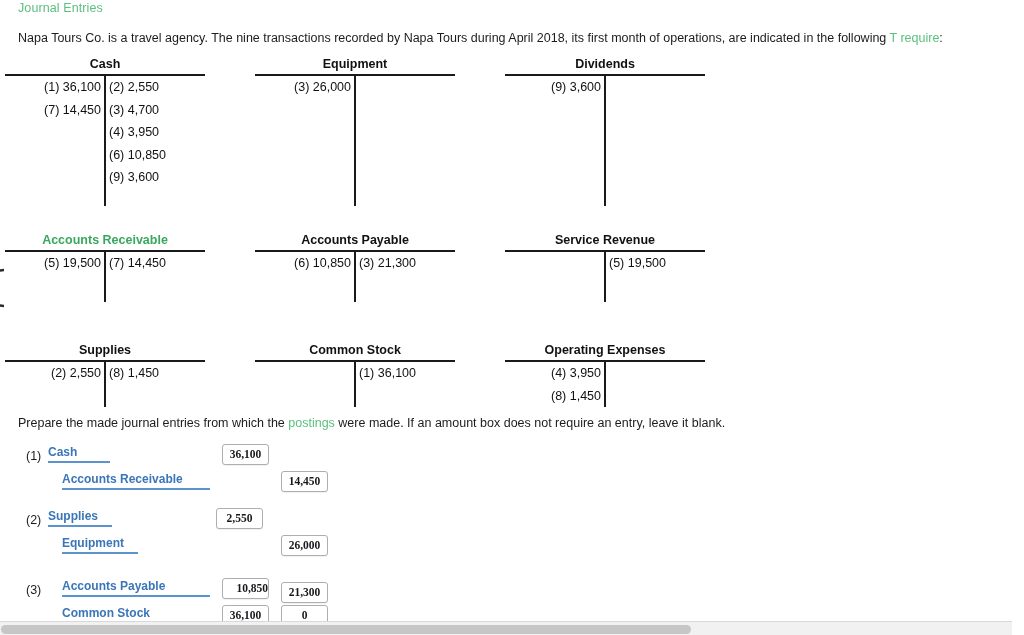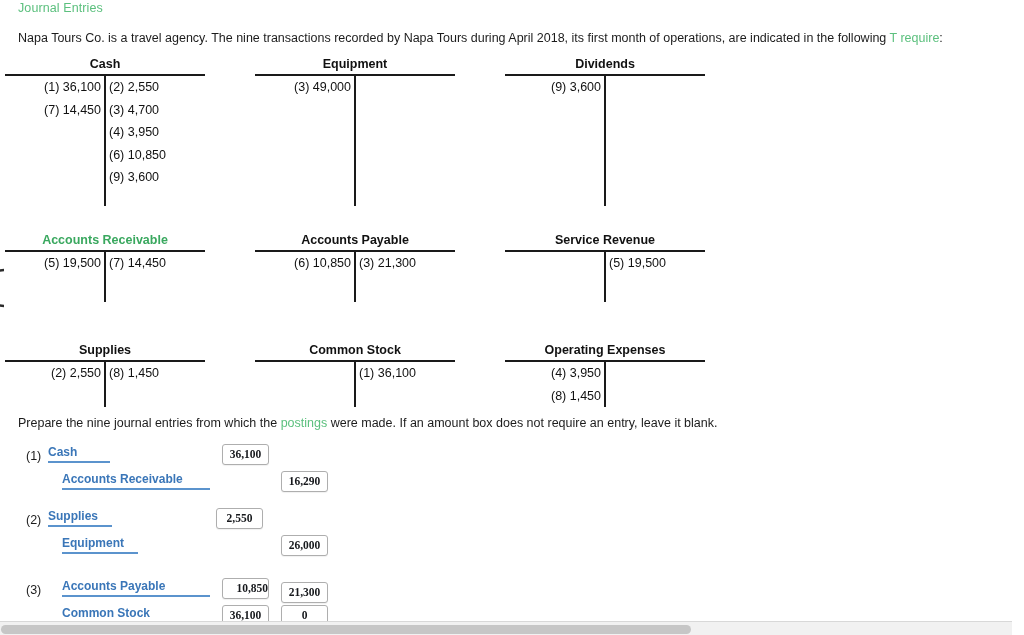--- a/index.html
+++ b/index.html
@@ -211,21 +211,21 @@
             <div class="t-cell credit">(9) 3,600</div>
           </div>
         </div>
       </div>
       <div class="tacct" style="left: 255px; top: 57px;">
         <div class="t-title">Equipment</div>
         <div class="t-rule"></div>
         <div class="t-body">
           <div class="t-stem" style="height: 130px;"></div>
           <div class="t-row">
-            <div class="t-cell debit">(3) 49,000</div>
+            <div class="t-cell debit">(3) 26,000</div>
             <div class="t-cell credit"></div>
           </div>
         </div>
       </div>
       <div class="tacct" style="left: 505px; top: 57px;">
         <div class="t-title">Dividends</div>
         <div class="t-rule"></div>
         <div class="t-body">
           <div class="t-stem" style="height: 130px;"></div>
           <div class="t-row">
@@ -300,30 +300,30 @@
           </div>
           <div class="t-row">
             <div class="t-cell debit">(8) 1,450</div>
             <div class="t-cell credit"></div>
           </div>
         </div>
       </div>
     </div>
 
   <div class="prompt-line">
-    <span>Prepare the nine journal entries from which the </span><span class="green">postings</span><span> were made. If an amount box does not require an entry, leave it blank.</span>
+    <span>Prepare the made journal entries from which the </span><span class="green">postings</span><span> were made. If an amount box does not require an entry, leave it blank.</span>
   </div>
 
   <div id="journal-host">
       <div class="je-entry" style="top: 444px; height: 62px;">
         <div class="je-num" style="top: 5px;">(1)</div>
         <div class="acct-pick" style="left: 48px; top: 2px; min-width: 62px; padding-right: 14px;">Cash</div>
         <div class="amt-box" style="left: 222px; top: 0px;">36,100</div>
         <div class="acct-pick" style="left: 62px; top: 29px; min-width: 148px; padding-right: 14px;">Accounts Receivable</div>
-        <div class="amt-box" style="left: 281px; top: 27px;">16,290</div>
+        <div class="amt-box" style="left: 281px; top: 27px;">14,450</div>
       </div>
       <div class="je-entry" style="top: 508px; height: 62px;">
         <div class="je-num" style="top: 5px;">(2)</div>
         <div class="acct-pick" style="left: 48px; top: 2px; min-width: 62px; padding-right: 14px;">Supplies</div>
         <div class="amt-box" style="left: 216px; top: 0px;">2,550</div>
         <div class="acct-pick" style="left: 62px; top: 29px; min-width: 62px; padding-right: 14px;">Equipment</div>
         <div class="amt-box" style="left: 281px; top: 27px;">26,000</div>
       </div>
       <div class="je-entry" style="top: 578px; height: 62px;">
         <div class="je-num" style="top: 5px;">(3)</div>

